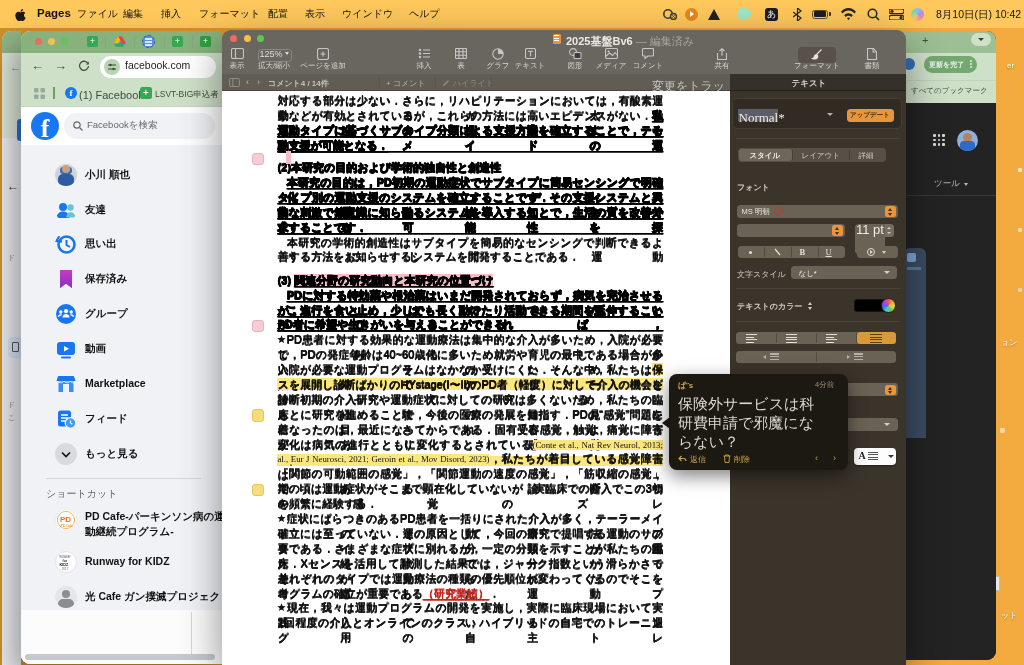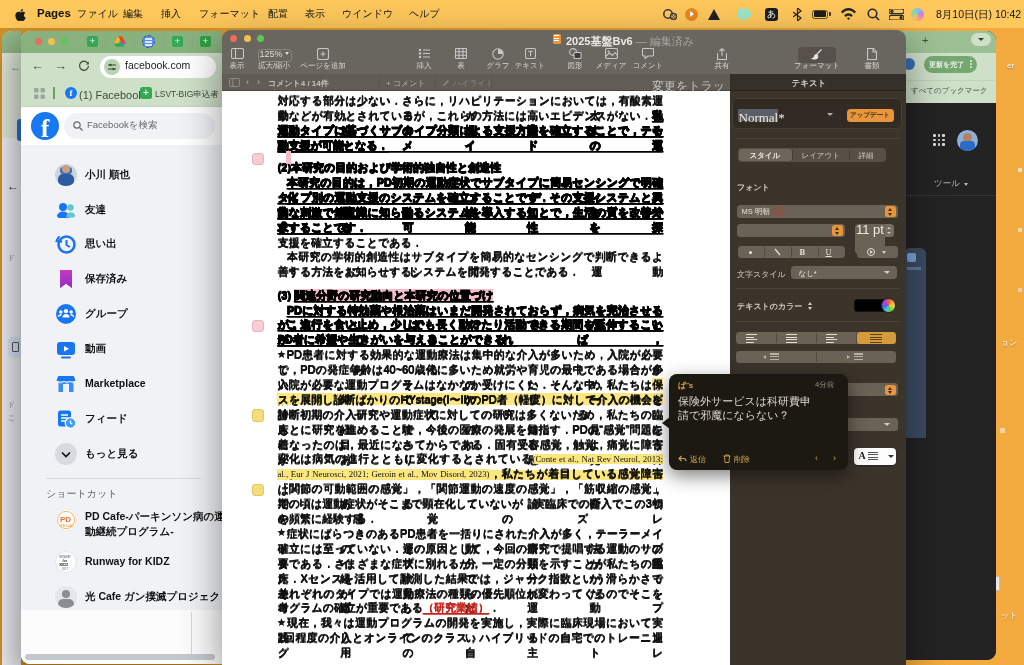--- a/index.html
+++ b/index.html
@@ -537,21 +537,20 @@
           <div class="ln">対応する部分は少ない．さらに，リハビリテーションにおいては，有酸素運動，ヨガ，太極</div>
           <div class="ln">拳などが有効とされているが，これらの方法には高いエビデンスがない．<b><u>私たちの提案する</u></b></div>
           <div class="ln"><b><u>運動タイプに基づくサブタイプ分類による支援方法を確立することで，テーラーメイドの運</u></b></div>
           <div class="ln lft"><b><u>動支援が可能となる．</u></b></div>
           <div style="height:7.5px"></div>
           <div class="ln lft"><b>(2)本研究の目的および学術的独自性と創造性</b></div>
           <div class="ln ind"><b><u>本研究の目的は，PD初期の運動症状でサブタイプに簡易センシングで明確化し，メディア</u></b></div>
           <div class="ln"><b><u>タイプ別の運動支援のシステムを確立することです．その支援システムと異常運動検知を外</u></b></div>
           <div class="ln"><b><u>的な刺激で無意識に知らせるシステムを導入することで，生活の質を改善できる可能性を探</u></b></div>
           <div class="ln lft"><b><u>求することです．</u></b></div>
-          <div class="ln lft">支援を確立することである．</div>
           <div class="ln ind">本研究の学術的創造性はサブタイプを簡易的なセンシングで判断できるようにして，運動</div>
           <div class="ln lft">善する方法をお知らせするシステムを開発することである．</div>
           <div style="height:8.5px"></div>
           <div class="ln lft"><b>(3) <span class="pmark"><u>関連分野の研究動向と本研究の位置づけ</u></span></b></div>
           <div class="ln ind"><b><u>PDに対する特効薬や根治薬はいまだ開発されておらず，病気を完治させることはできない</u></b></div>
           <div class="ln"><b><u>が，進行を食い止め，少しでも長く動けたり活動できる期間を延伸することができれば，</u></b></div>
           <div class="ln lft"><b><u>PD者に希望や生きがいを与えることができる．</u></b></div>
           <div class="ln"><svg width="9" height="9" viewBox="0 0 24 24" style="vertical-align:-0.5px">
               <path fill="#151515" d="M12 .8l3 7.3 7.9.6-6 5.1 1.8 7.7L12 17.3 5.3 21.5l1.8-7.7-6-5.1 7.9-.6z"></path>
             </svg>PD患者に対する効果的な運動療法は集中的な介入が多いため，入院が必要である．しか</div>
@@ -625,21 +624,21 @@
     <div class="abs" style="left:995px;top:576px;width:5px;height:15px;background:#e8e8e8;border:1px solid #bbb"></div>
     <div class="abs" style="left:1001px;top:610px;color:#fff;font-size:8px;text-shadow:0 1px 2px rgba(0,0,0,.4)">ット</div>
     <div class="abs" style="left:1018px;top:168px;width:4px;height:4px;background:rgba(255,255,255,.7);border-radius:1px"></div>
     <div class="abs" style="left:1018px;top:228px;width:4px;height:4px;background:rgba(255,255,255,.6);border-radius:1px"></div>
     <div class="abs" style="left:1018px;top:288px;width:4px;height:4px;background:rgba(230,230,255,.6);border-radius:1px"></div>
     <div class="abs" style="left:1000px;top:428px;width:5px;height:5px;background:rgba(255,255,255,.5);border-radius:1px"></div>
     <div id="popup">
       <div class="abs" style="left:-7px;top:43px;width:0;height:0;border-right:8px solid #191510;border-top:6px solid transparent;border-bottom:6px solid transparent"></div>
       <div class="abs" style="left:9px;top:6px;color:#cda54b;font-size:8px;font-weight:bold">ぱ˝s</div>
       <div class="abs" style="left:146px;top:6px;color:#9a8f77;font-size:7.5px">4分前</div>
-      <div class="abs" style="left:9px;top:20px;width:140px;color:#ded9d0;font-size:11px;line-height:14px">保険外サービスは科研費申請で邪魔にならない？</div>
+      <div class="abs" style="left:9px;top:20px;width:140px;color:#ded9d0;font-size:15px;line-height:19px">保険外サービスは科研費申請で邪魔にならない？</div>
       <svg class="abs" style="left:9px;top:81px" width="9" height="8" viewBox="0 0 9 8">
         <path d="M3.5 1L1 3.5 3.5 6M1 3.5h4.5c1.6 0 2.5 1 2.5 2.5" fill="none" stroke="#cda54b" stroke-width="1.1"></path>
       </svg>
       <div class="abs" style="left:21px;top:80px;color:#cda54b;font-size:8px">返信</div>
       <svg class="abs" style="left:54px;top:80px" width="8" height="9" viewBox="0 0 8 9">
         <path d="M0.5 2h7M2.5 2V1h3v1M1.5 2l.5 6.5h4L6.5 2" fill="none" stroke="#cda54b" stroke-width="0.9"></path>
       </svg>
       <div class="abs" style="left:65px;top:80px;color:#cda54b;font-size:8px">削除</div>
       <div class="abs" style="left:146px;top:79px;color:#cda54b;font-size:9px">‹</div>
       <div class="abs" style="left:164px;top:79px;color:#cda54b;font-size:9px">›</div>

